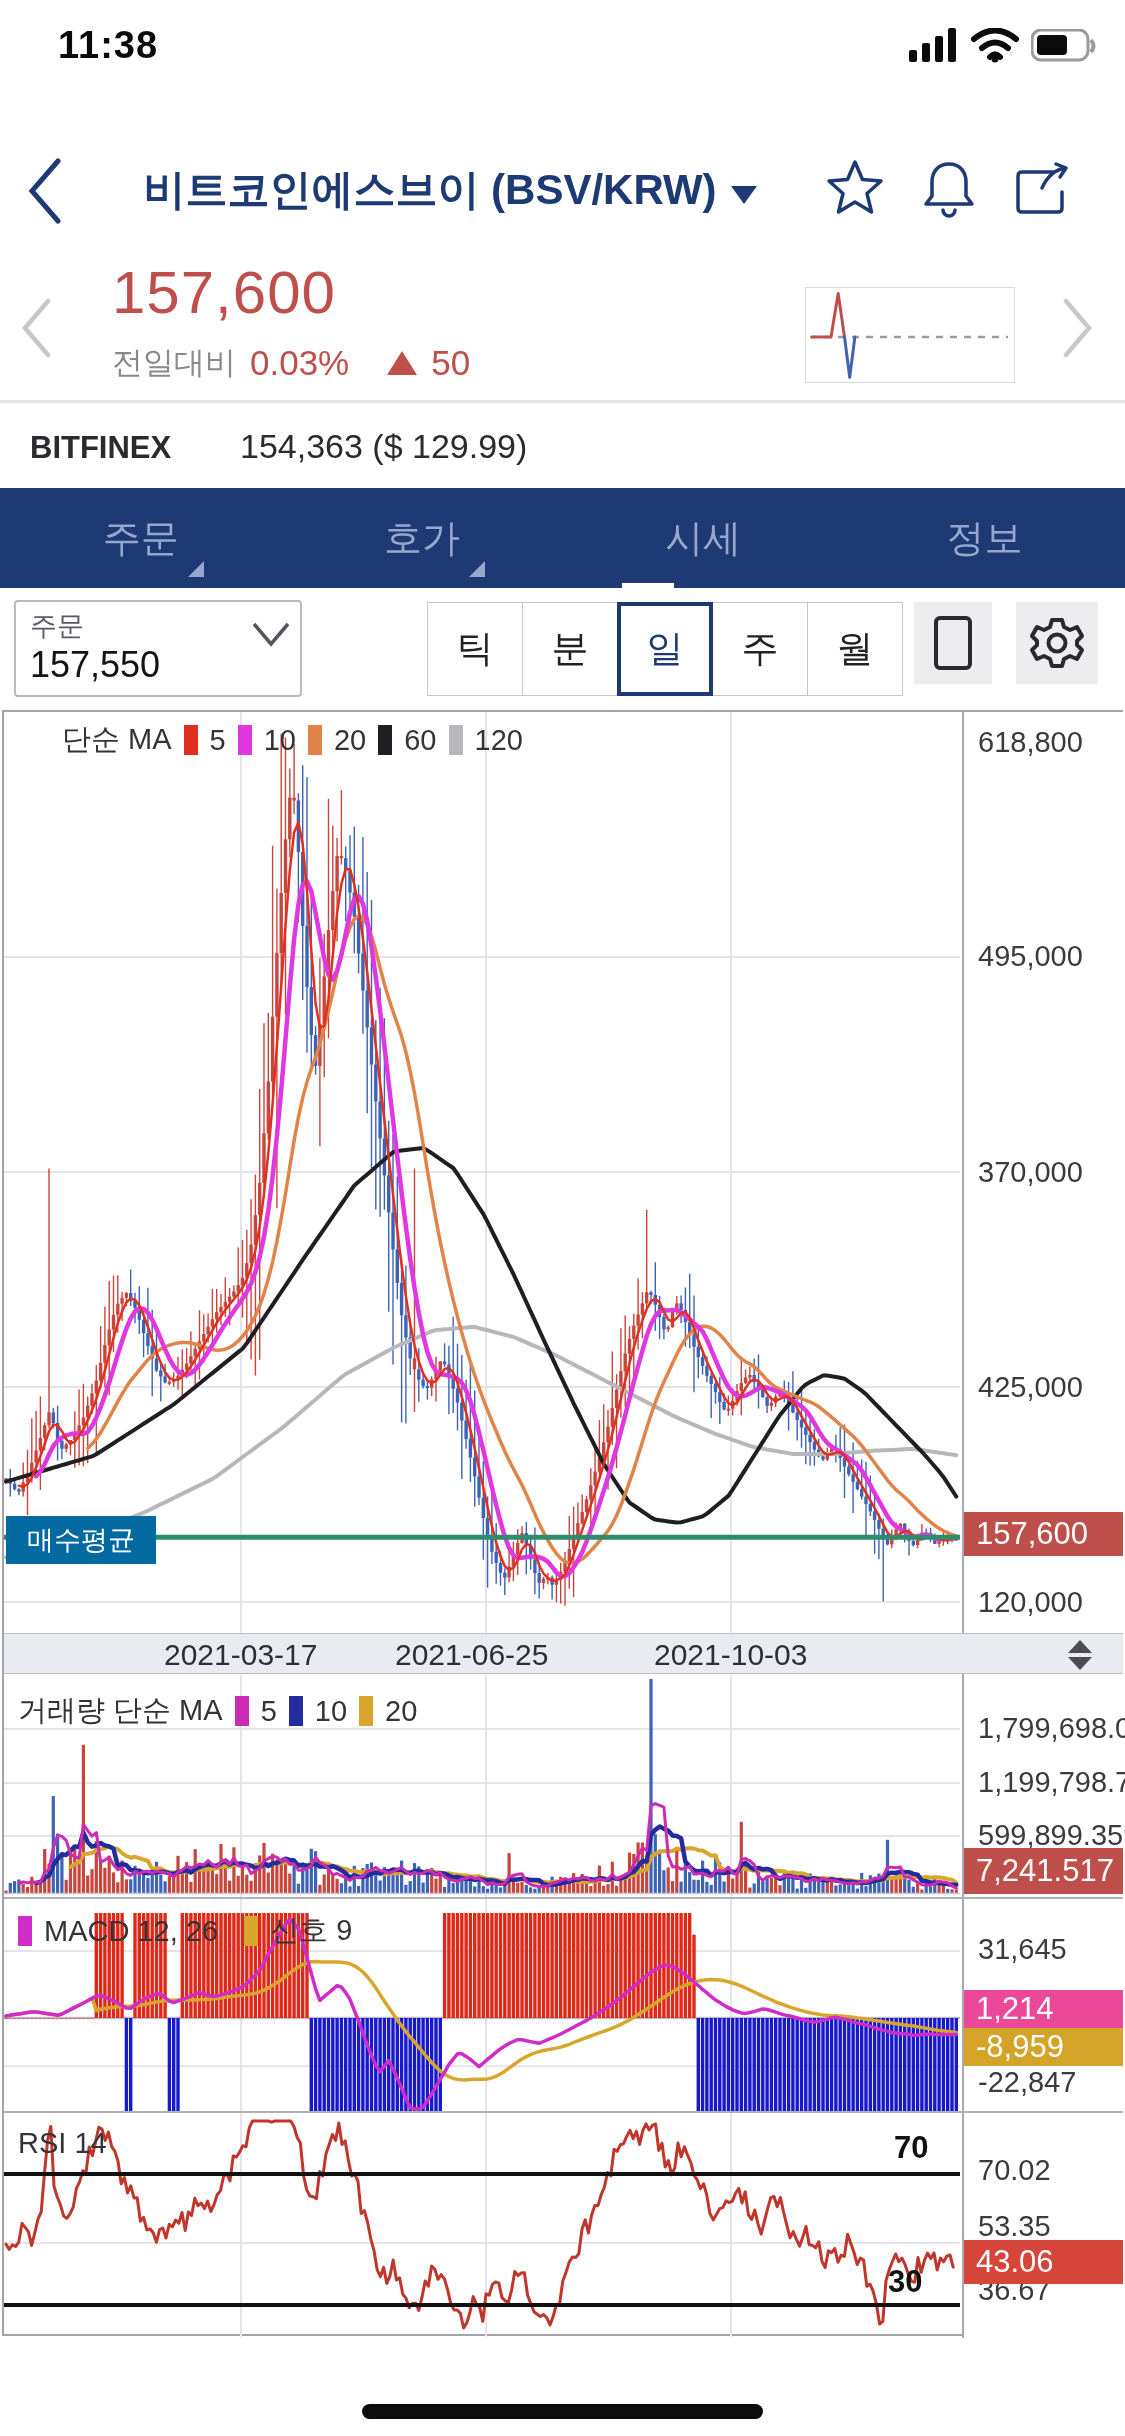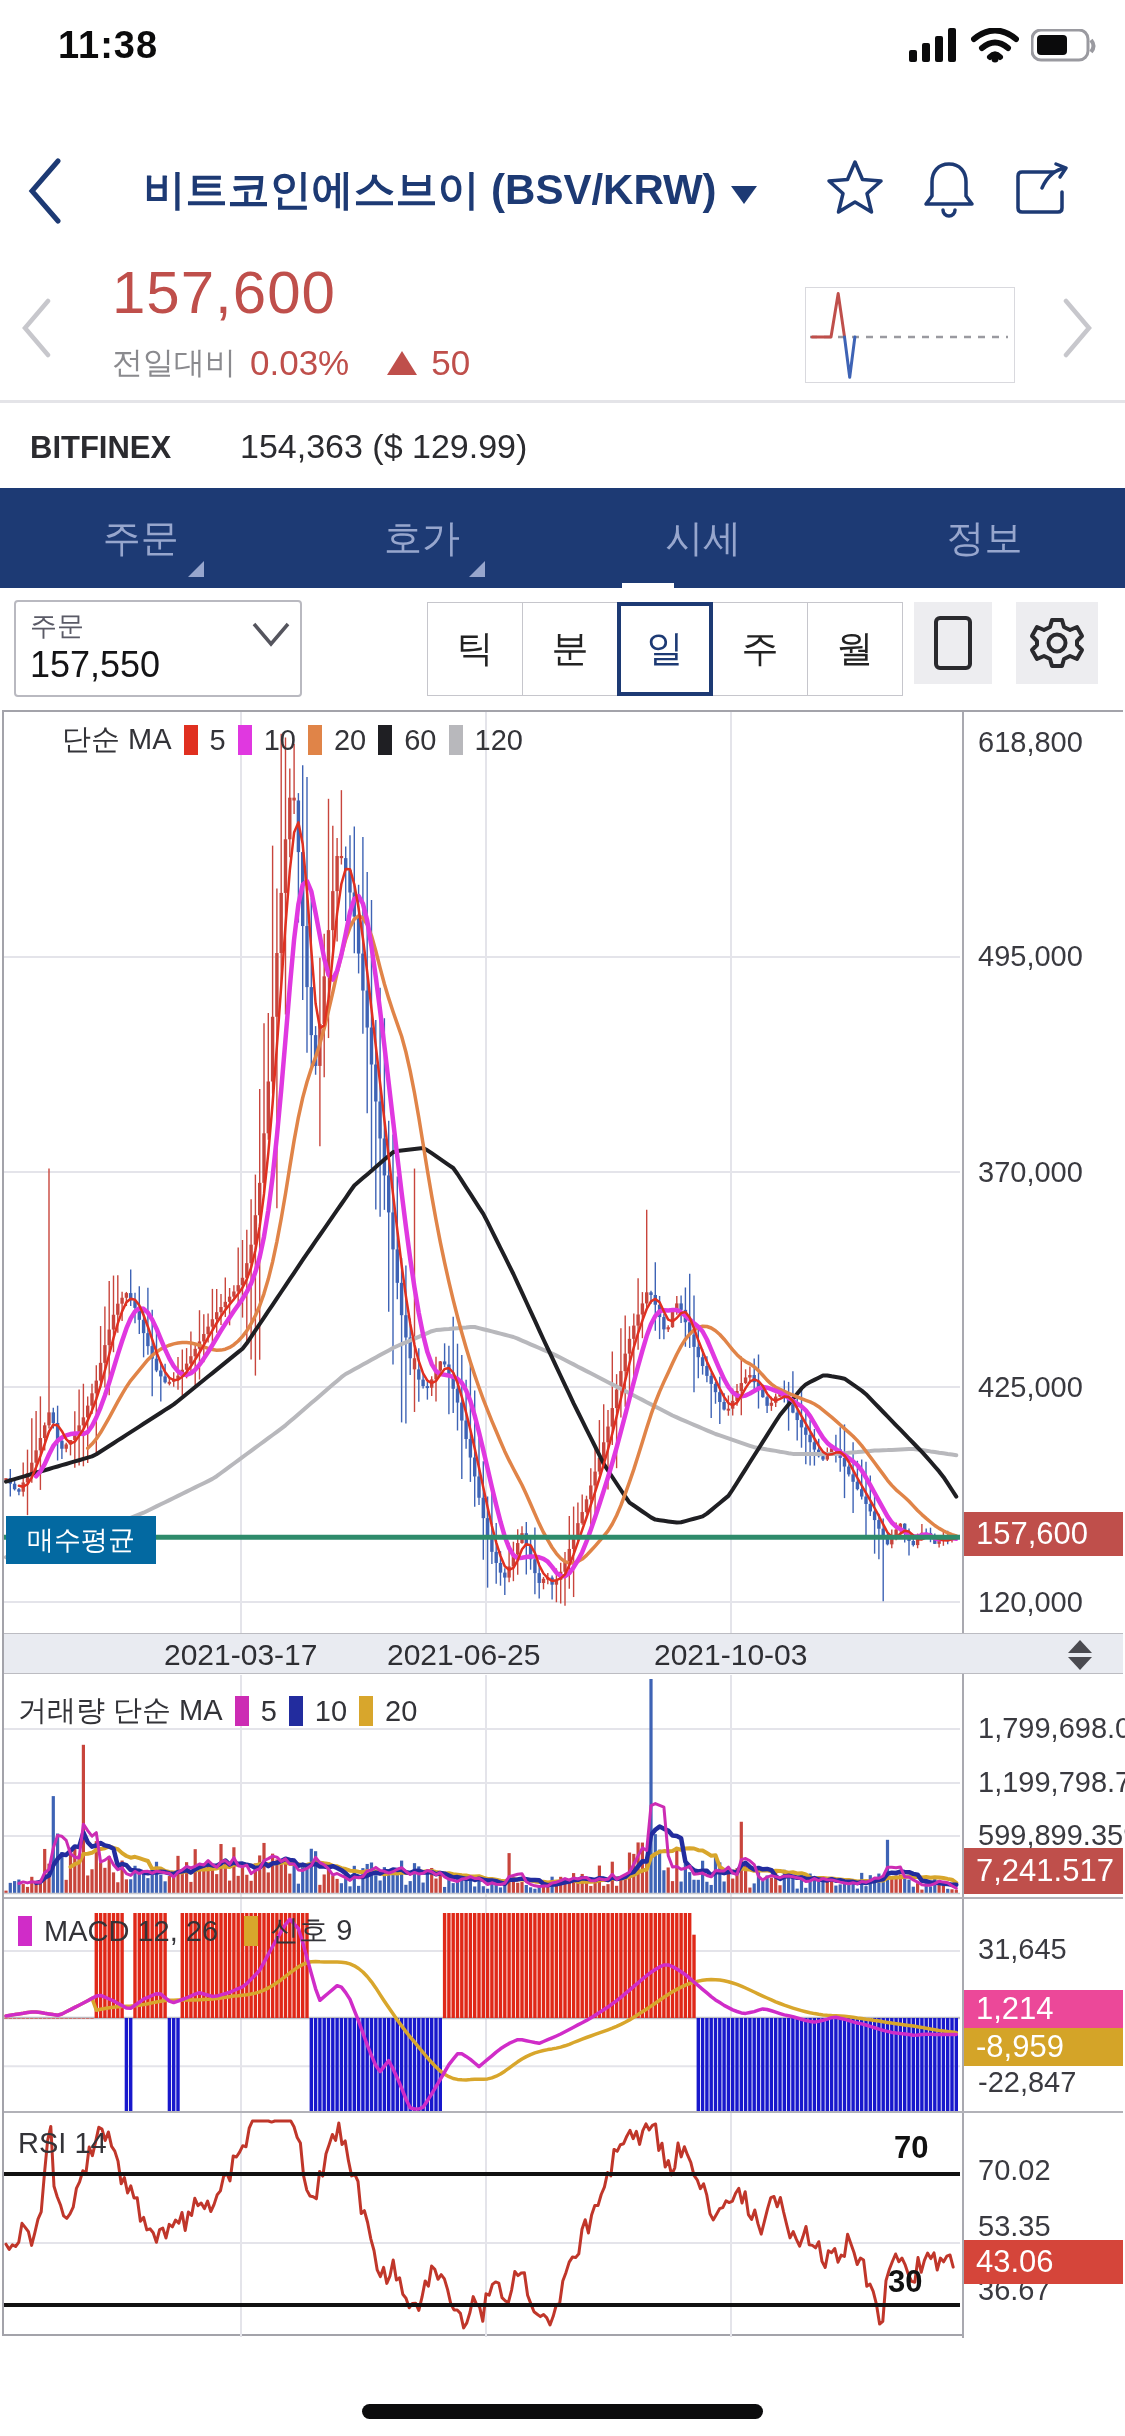--- a/index.html
+++ b/index.html
@@ -1171,21 +1171,21 @@
   <div class="abs yl" style="top:14px;">618,800</div>
   <div class="abs yl" style="top:228px;">495,000</div>
   <div class="abs yl" style="top:444px;">370,000</div>
   <div class="abs yl" style="top:659px;">425,000</div>
   <div class="abs yl" style="top:874px;">120,000</div>
   <div class="abs badge b-red" style="top:800px; height:44px;">157,600</div>
   <div class="abs avg-badge">매수평균</div>
 
   <div class="abs date-band"></div>
   <div class="abs dt" style="left:160px;">2021-03-17</div>
-  <div class="abs dt" style="left:383px;text-align:center;">2021-06-25</div>
+  <div class="abs dt" style="left:391px;text-align:center;">2021-06-25</div>
   <div class="abs dt" style="left:650px;">2021-10-03</div>
   <div class="abs sort-ic">
     <span class="t-up"></span>
     <span class="t-dn"></span>
   </div>
 
   <div class="abs legend" style="left:14px; top:979px;">
     <span>거래량 단순 MA</span>
     <span class="sw" style="background:#cc2cb4"></span>
       <span>5</span>

